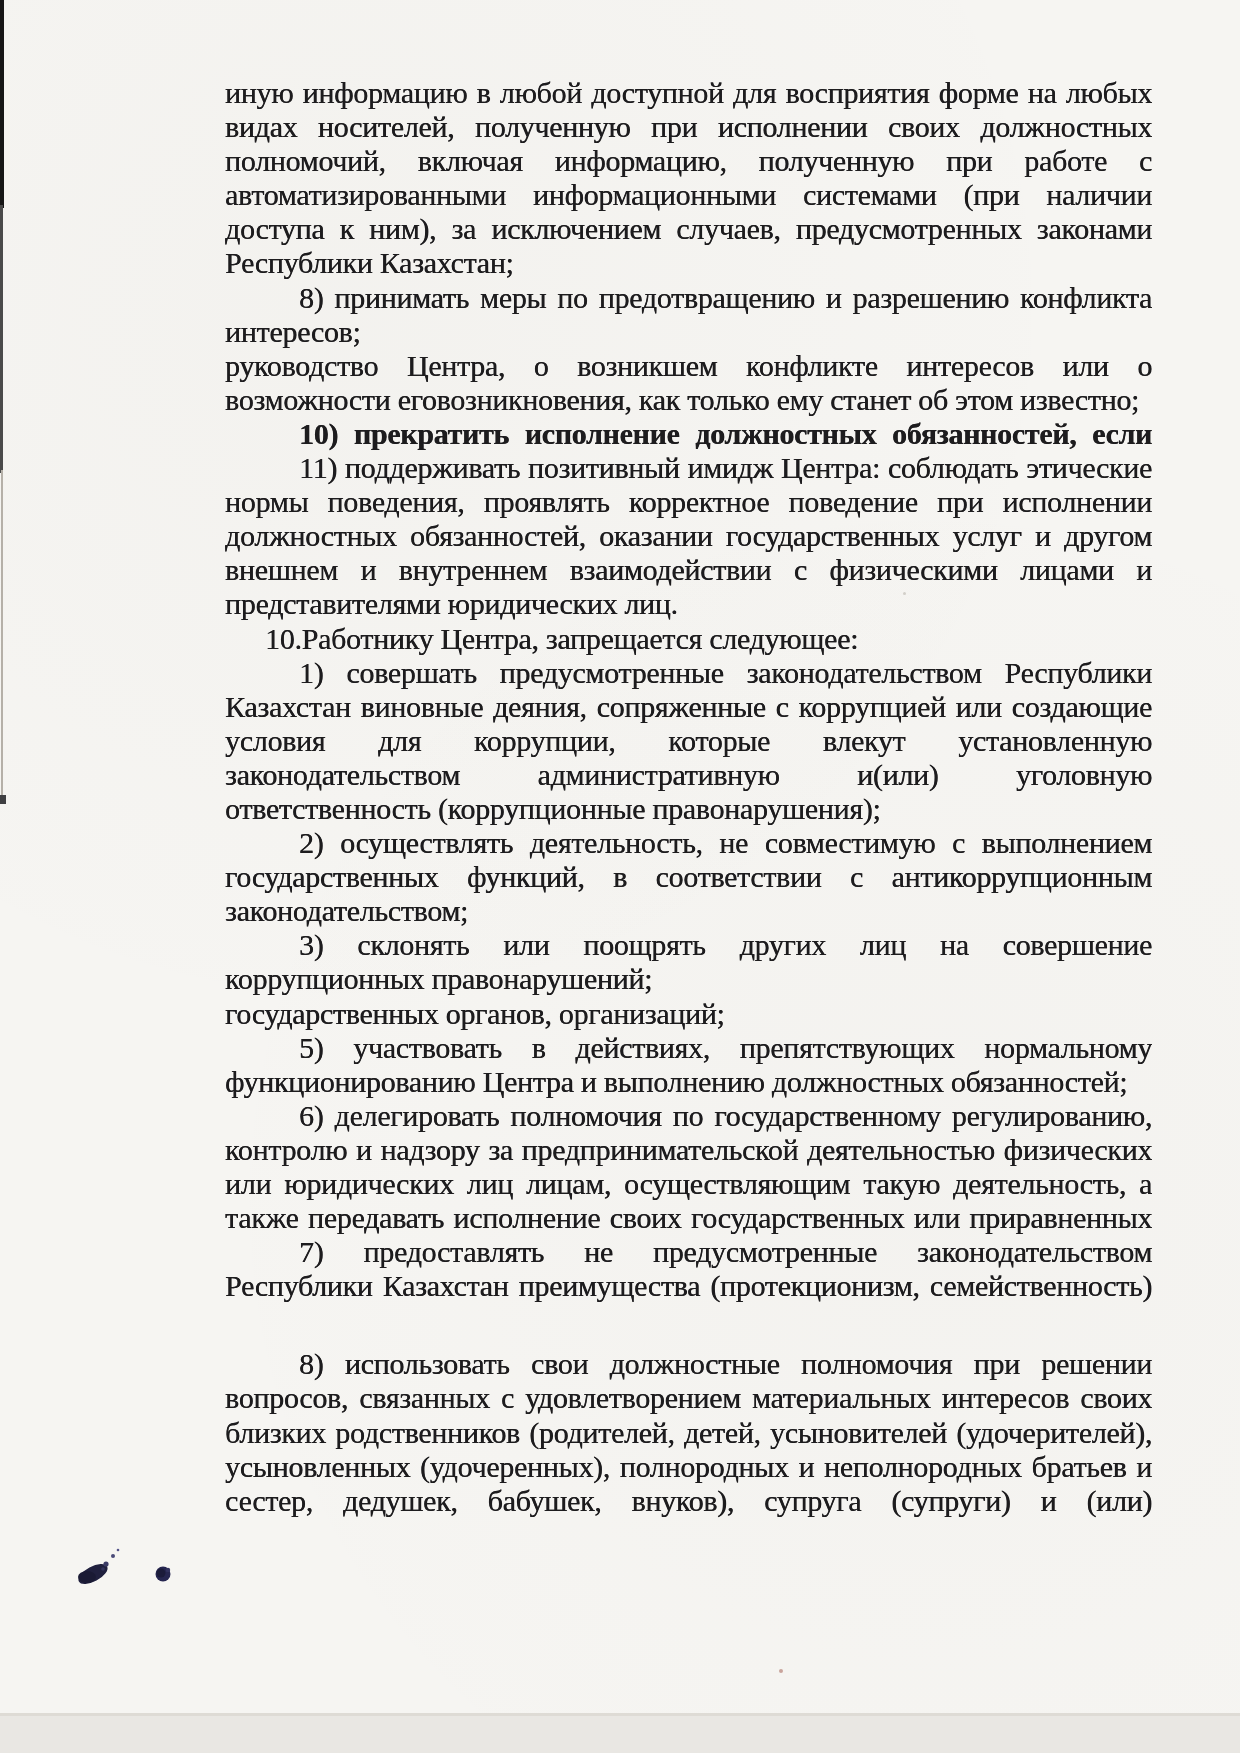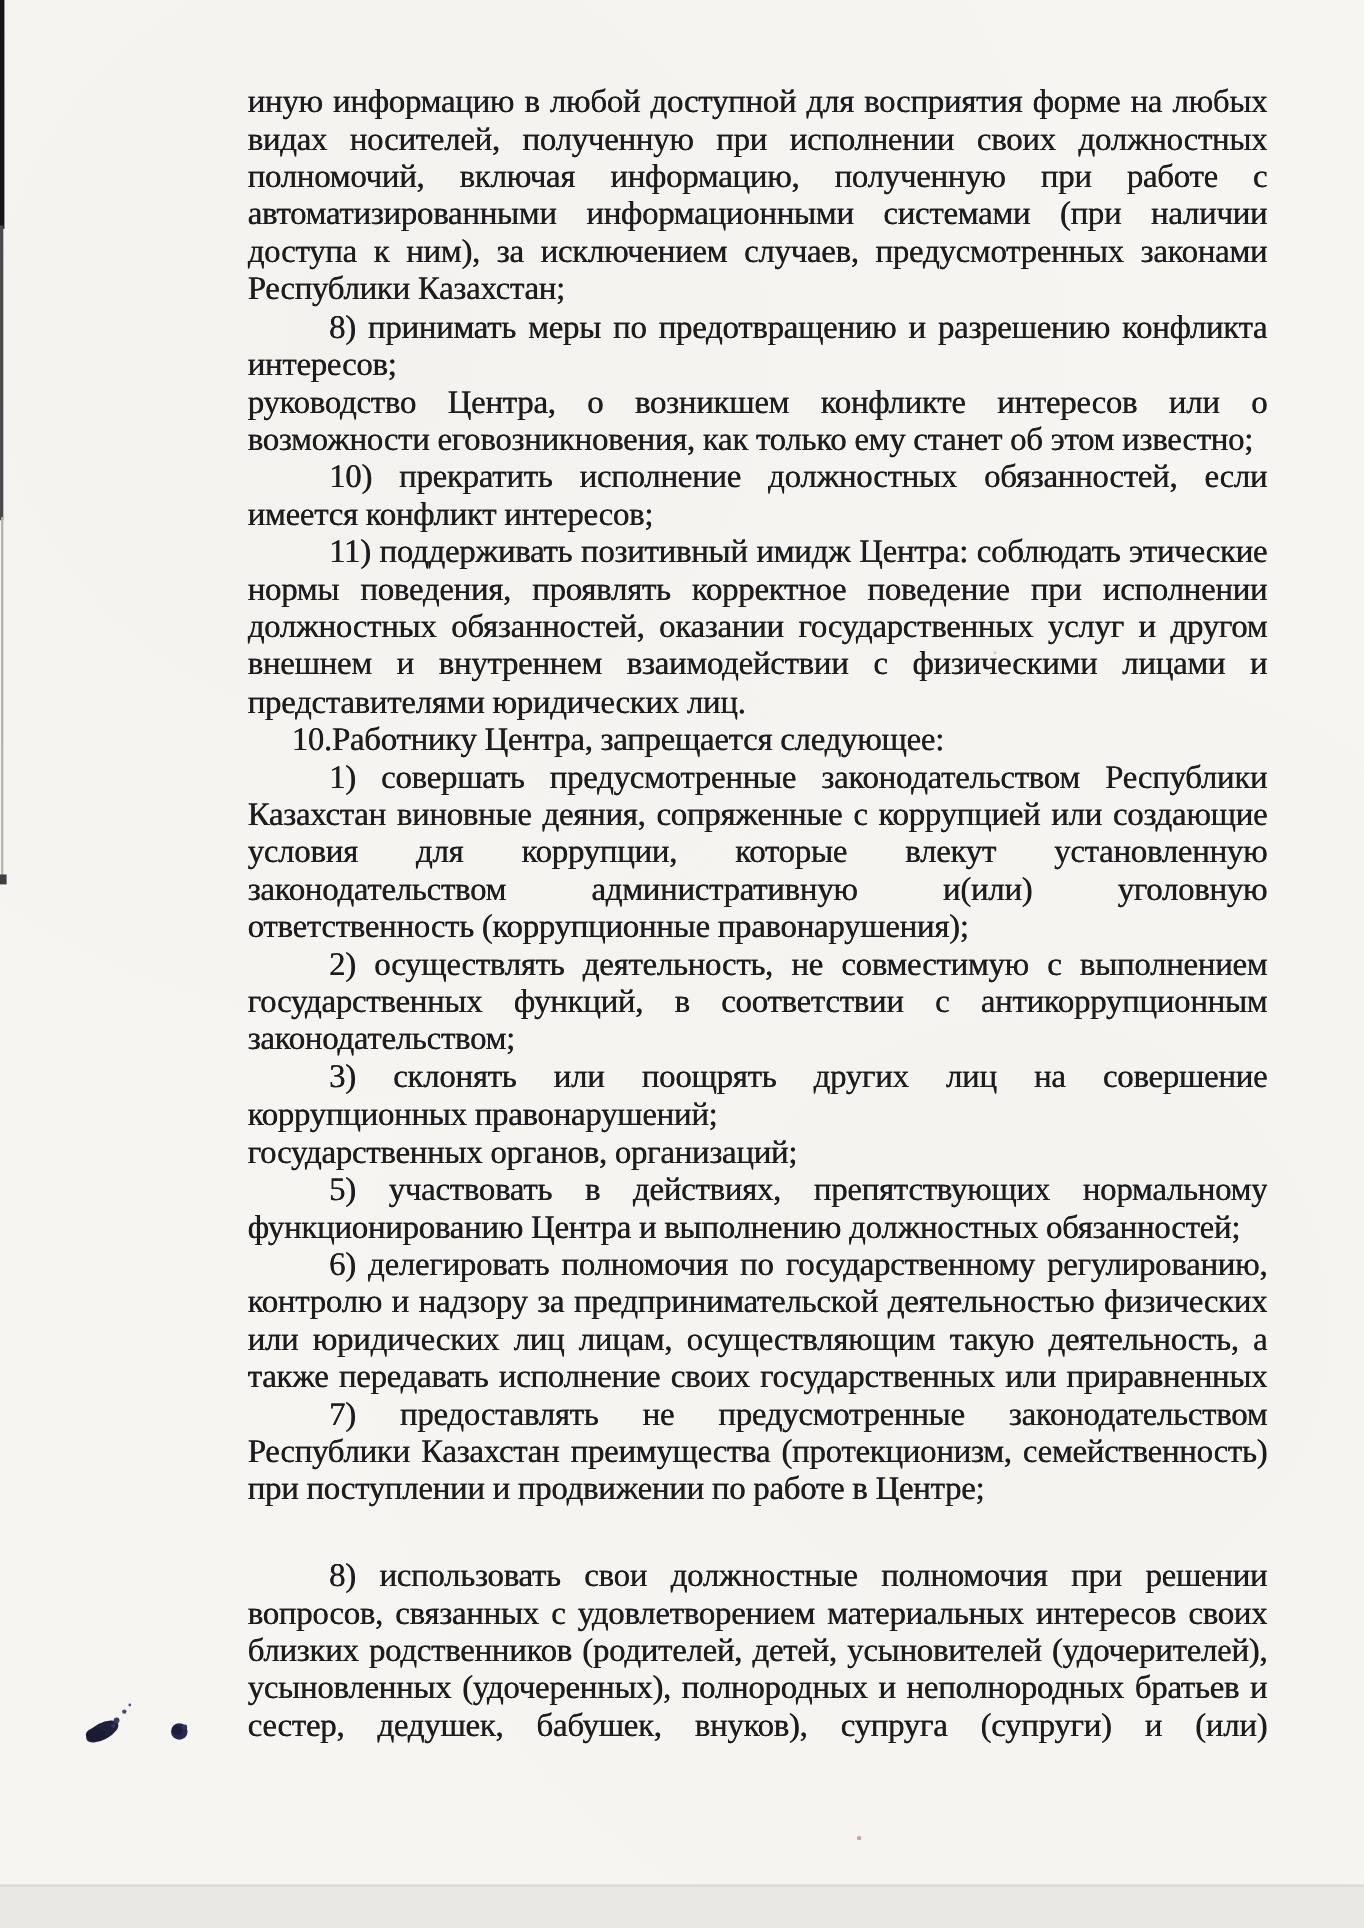--- a/index.html
+++ b/index.html
@@ -66,22 +66,21 @@
       </div>
       <div class="para">
         <div class="line" style="text-indent: 74px;">8) принимать меры по предотвращению и разрешению конфликта</div>
         <div class="line last">интересов;</div>
       </div>
       <div class="para">
         <div class="line">руководство Центра, о возникшем конфликте интересов или о</div>
         <div class="line last">возможности еговозникновения, как только ему станет об этом известно;</div>
       </div>
       <div class="para">
-        <div class="line" style="text-indent: 74px;">10) прекратить исполнение должностных обязанностей, если</div>
-        <div class="line last">имеется конфликт интересов;</div>
+        <div class="line" style="text-indent: 74px; font-weight: bold;">10) прекратить исполнение должностных обязанностей, если</div>
       </div>
       <div class="para">
         <div class="line" style="text-indent: 74px;">11) поддерживать позитивный имидж Центра: соблюдать этические</div>
         <div class="line">нормы поведения, проявлять корректное поведение при исполнении</div>
         <div class="line">должностных обязанностей, оказании государственных услуг и другом</div>
         <div class="line">внешнем и внутреннем взаимодействии с физическими лицами и</div>
         <div class="line last">представителями юридических лиц.</div>
       </div>
       <div class="para">
         <div class="line last" style="text-indent: 40px;">10.Работнику Центра, запрещается следующее:</div>
@@ -111,21 +110,20 @@
       </div>
       <div class="para">
         <div class="line" style="text-indent: 74px;">6) делегировать полномочия по государственному регулированию,</div>
         <div class="line">контролю и надзору за предпринимательской деятельностью физических</div>
         <div class="line">или юридических лиц лицам, осуществляющим такую деятельность, а</div>
         <div class="line">также передавать исполнение своих государственных или приравненных</div>
       </div>
       <div class="para">
         <div class="line" style="text-indent: 74px;">7) предоставлять не предусмотренные законодательством</div>
         <div class="line">Республики Казахстан преимущества (протекционизм, семейственность)</div>
-        <div class="line last">при поступлении и продвижении по работе в Центре;</div>
       </div>
       <div class="para">
         <div class="line" style="text-indent: 74px; margin-top: 44px;">8) использовать свои должностные полномочия при решении</div>
         <div class="line">вопросов, связанных с удовлетворением материальных интересов своих</div>
         <div class="line">близких родственников (родителей, детей, усыновителей (удочерителей),</div>
         <div class="line">усыновленных (удочеренных), полнородных и неполнородных братьев и</div>
         <div class="line jlast">сестер, дедушек, бабушек, внуков), супруга (супруги) и (или)</div>
       </div>
     </div>
 

